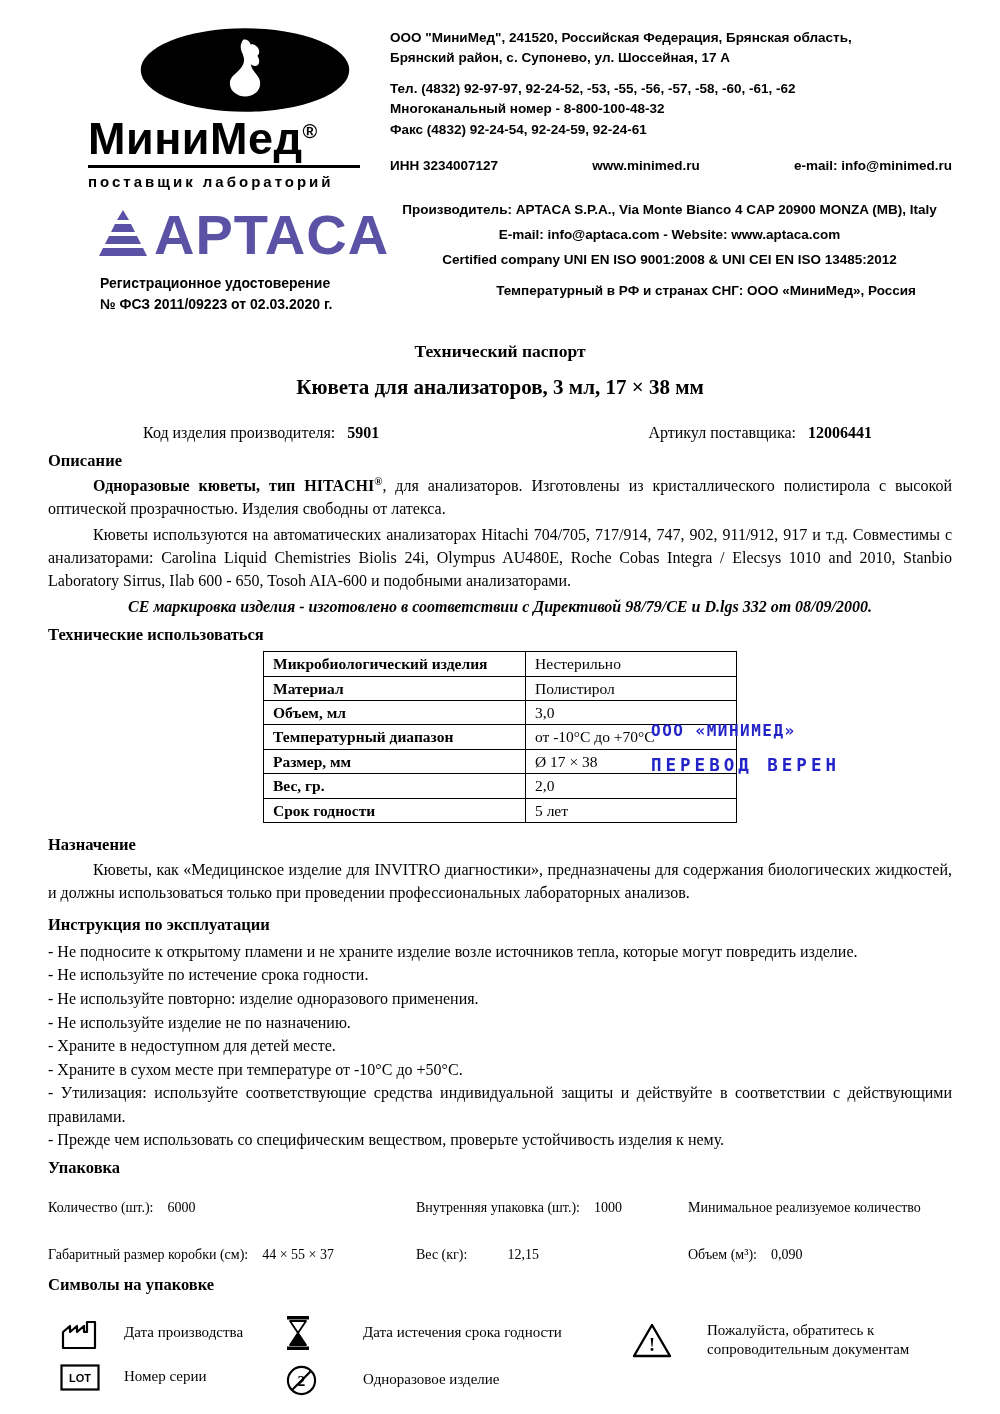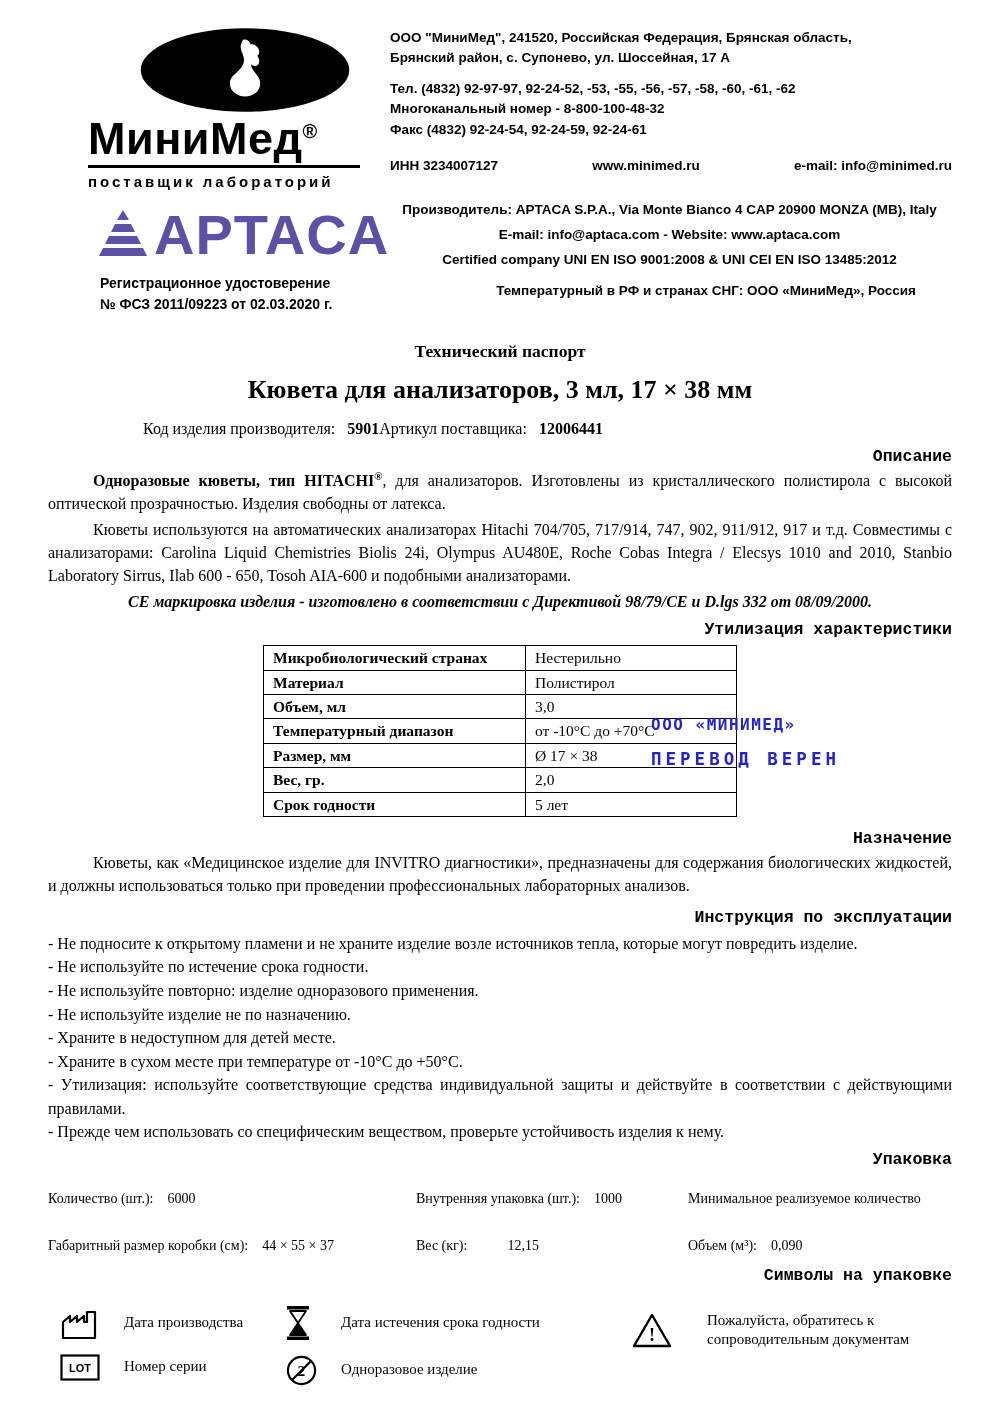--- a/index.html
+++ b/index.html
@@ -32,26 +32,26 @@
   .aptaca-text { font-family:"Liberation Sans", sans-serif; font-weight:700; font-size:56px; color:#5b51a5; letter-spacing:1px; line-height:1; margin-left:4px; }
   .mfr-info { flex:1; text-align:center; font-family:"Liberation Sans", sans-serif; font-weight:700; font-size:13.5px; line-height:1.85; padding-right:6px; }
 
   .reg-row { display:flex; justify-content:space-between; margin-top:0;
     font-family:"Liberation Sans", sans-serif; font-weight:700; font-size:14px; }
   .reg-cert { padding-left:52px; line-height:1.5; }
   .distributor { padding-right:36px; padding-top:10px; font-size:13.5px; }
 
   
   .doc-type { text-align:center; font-weight:700; font-size:17.5px; margin-top:26px; }
-  .product-title { text-align:center; font-weight:700; font-size:26px; margin-top:13px; }
-
-  .codes-row { display:flex; margin-top:15px; padding:0 80px 0 95px; }
+  .product-title { text-align:center; font-weight:700; font-size:21px; margin-top:13px; }
+
+  .codes-row { display:flex; justify-content:space-between; margin-top:24px; padding:0 80px 0 95px; }
   .code-value { font-weight:700; margin-left:12px; }
 
-  .section-heading { text-align:right; font-weight:700; font-size:16.5px; margin-top:9px;font-family:Liberation Mono, monospace; }
+  .section-heading { text-align:left; font-weight:700; font-size:16.5px; margin-top:9px; }
 
   .para { text-align:justify; line-height:1.44; margin:3px 0 0; }
   .para.indent { text-indent:45px; }
   .sup { vertical-align:super; font-size:11px; font-weight:700; }
 
   .ce-line { text-align:center; font-weight:700; font-style:italic; margin-top:6px; font-size:16px; }
 
   .table-wrap { position:relative; width:474px; margin:6px auto 0; }
   table.specs { border-collapse:collapse; width:100%; font-size:15.5px; }
   table.specs td { border:1.6px solid #000; padding:1px 9px; line-height:1.38; }
@@ -70,21 +70,21 @@
   .pack-cell .val.wide { margin-left:40px; }
 
   .symbols { display:flex; margin-top:20px; font-size:15px; }
   .sym-col1 { width:237px; flex:none; padding-left:12px; }
   .sym-col2 { width:330px; flex:none; }
   .sym-col3 { flex:1; padding-left:16px; padding-top:6px; }
   .sym-row { display:flex; align-items:center; margin-bottom:13px; }
   .sym-icon { display:flex; align-items:center; justify-content:flex-start; width:48px; flex:none; }
   .sym-col2 .sym-icon { width:36px; }
   .sym-label { margin-left:16px; line-height:1.3; }
-  .sym-col2 .sym-label { margin-left:20px; }
+  .sym-col2 .sym-label { margin-left:42px; }
   .sym-col3 .sym-label { margin-left:28px; max-width:225px; }
 </style>
 </head>
 <body>
 
 <div class="page">
 
   <div class="header">
     <div class="logo-block">
       <svg class="logo-oval" width="218" height="88" viewBox="0 0 230 92">
@@ -150,26 +150,26 @@
     <span>
       <span>Артикул поставщика:</span><span class="code-value">12006441</span>
     </span>
   </div>
 
   <div class="section-heading">Описание</div>
   <p class="para indent"><b>Одноразовые кюветы, тип HITACHI</b><span class="sup">®</span><span>, для анализаторов. Изготовлены из кристаллического полистирола с высокой оптической прозрачностью. Изделия свободны от латекса.</span></p>
   <p class="para indent">Кюветы используются на автоматических анализаторах Hitachi 704/705, 717/914, 747, 902, 911/912, 917 и т.д. Совместимы с анализаторами: Carolina Liquid Chemistries Biolis 24i, Olympus AU480E, Roche Cobas Integra / Elecsys 1010 and 2010, Stanbio Laboratory Sirrus, Ilab 600 - 650, Tosoh AIA-600 и подобными анализаторами.</p>
   <div class="ce-line">СЕ маркировка изделия - изготовлено в соответствии с Директивой 98/79/СЕ и D.lgs 332 от 08/09/2000.</div>
 
-  <div class="section-heading">Утилизация характеристики</div>
+  <div class="section-heading">Технические использоваться</div>
   <div class="table-wrap">
     <table class="specs">
       <tbody>
         <tr>
-            <td class="k">Микробиологический странах</td>
+            <td class="k">Микробиологический изделия</td>
             <td>Нестерильно</td>
           </tr>
         <tr>
             <td class="k">Материал</td>
             <td>Полистирол</td>
           </tr>
         <tr>
             <td class="k">Объем, мл</td>
             <td>3,0</td>
           </tr>

